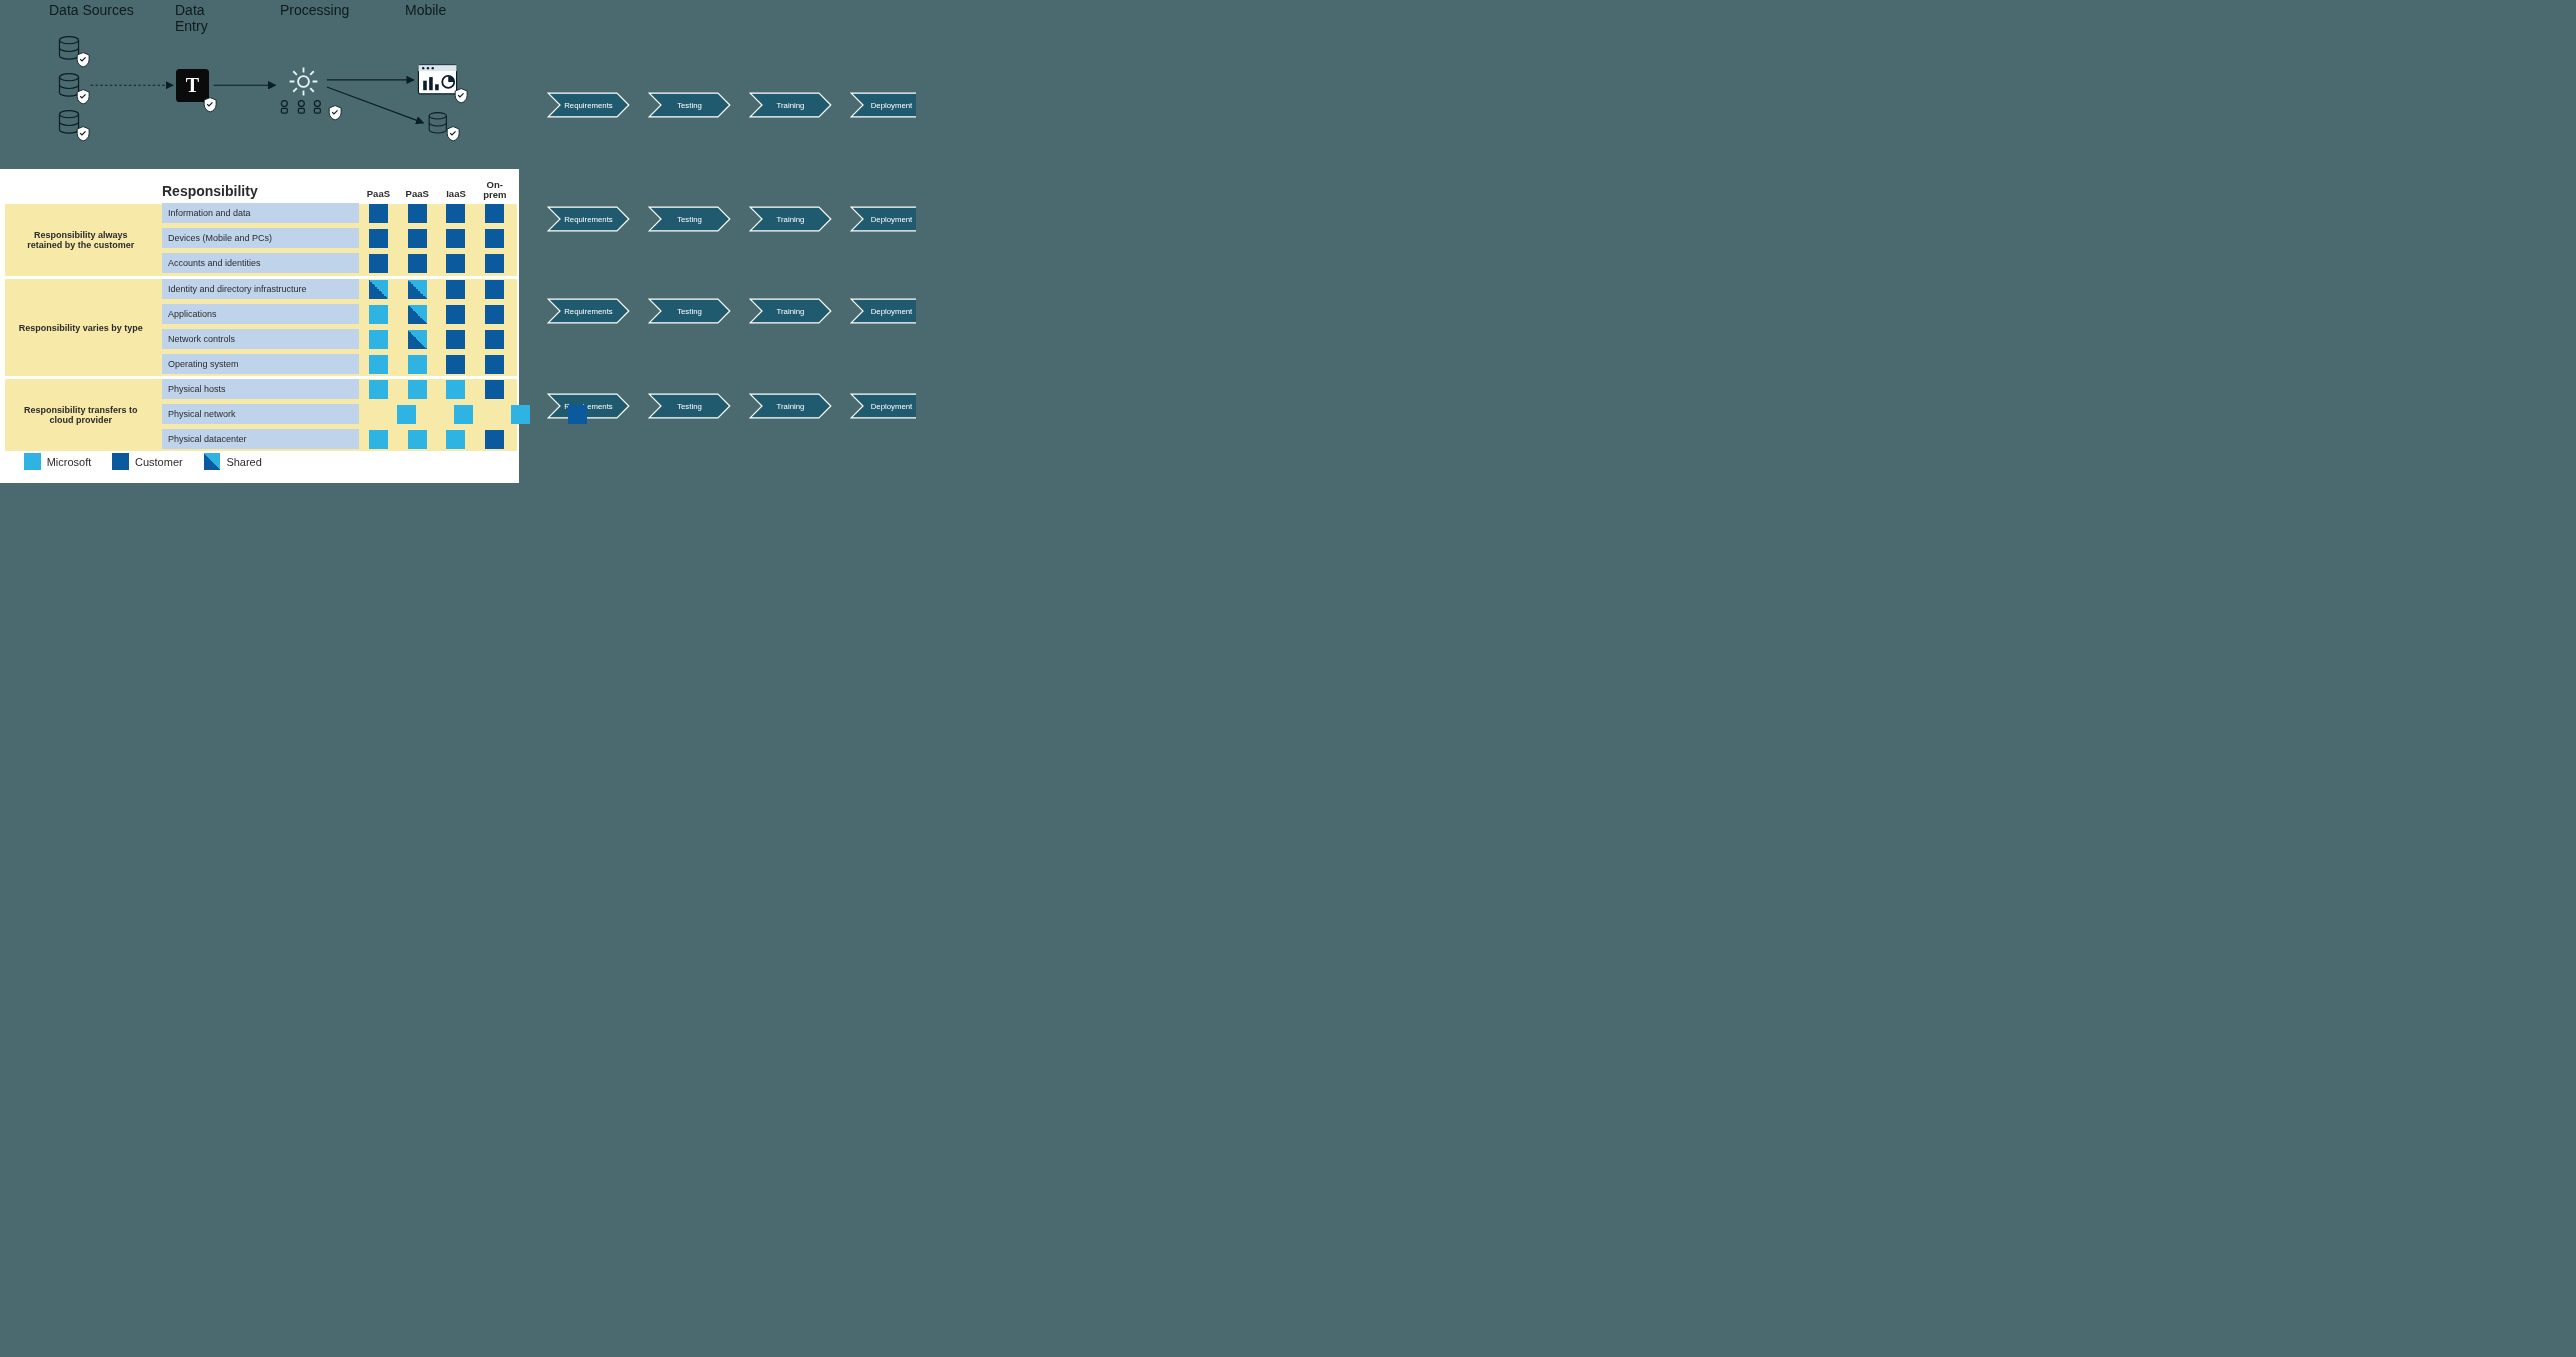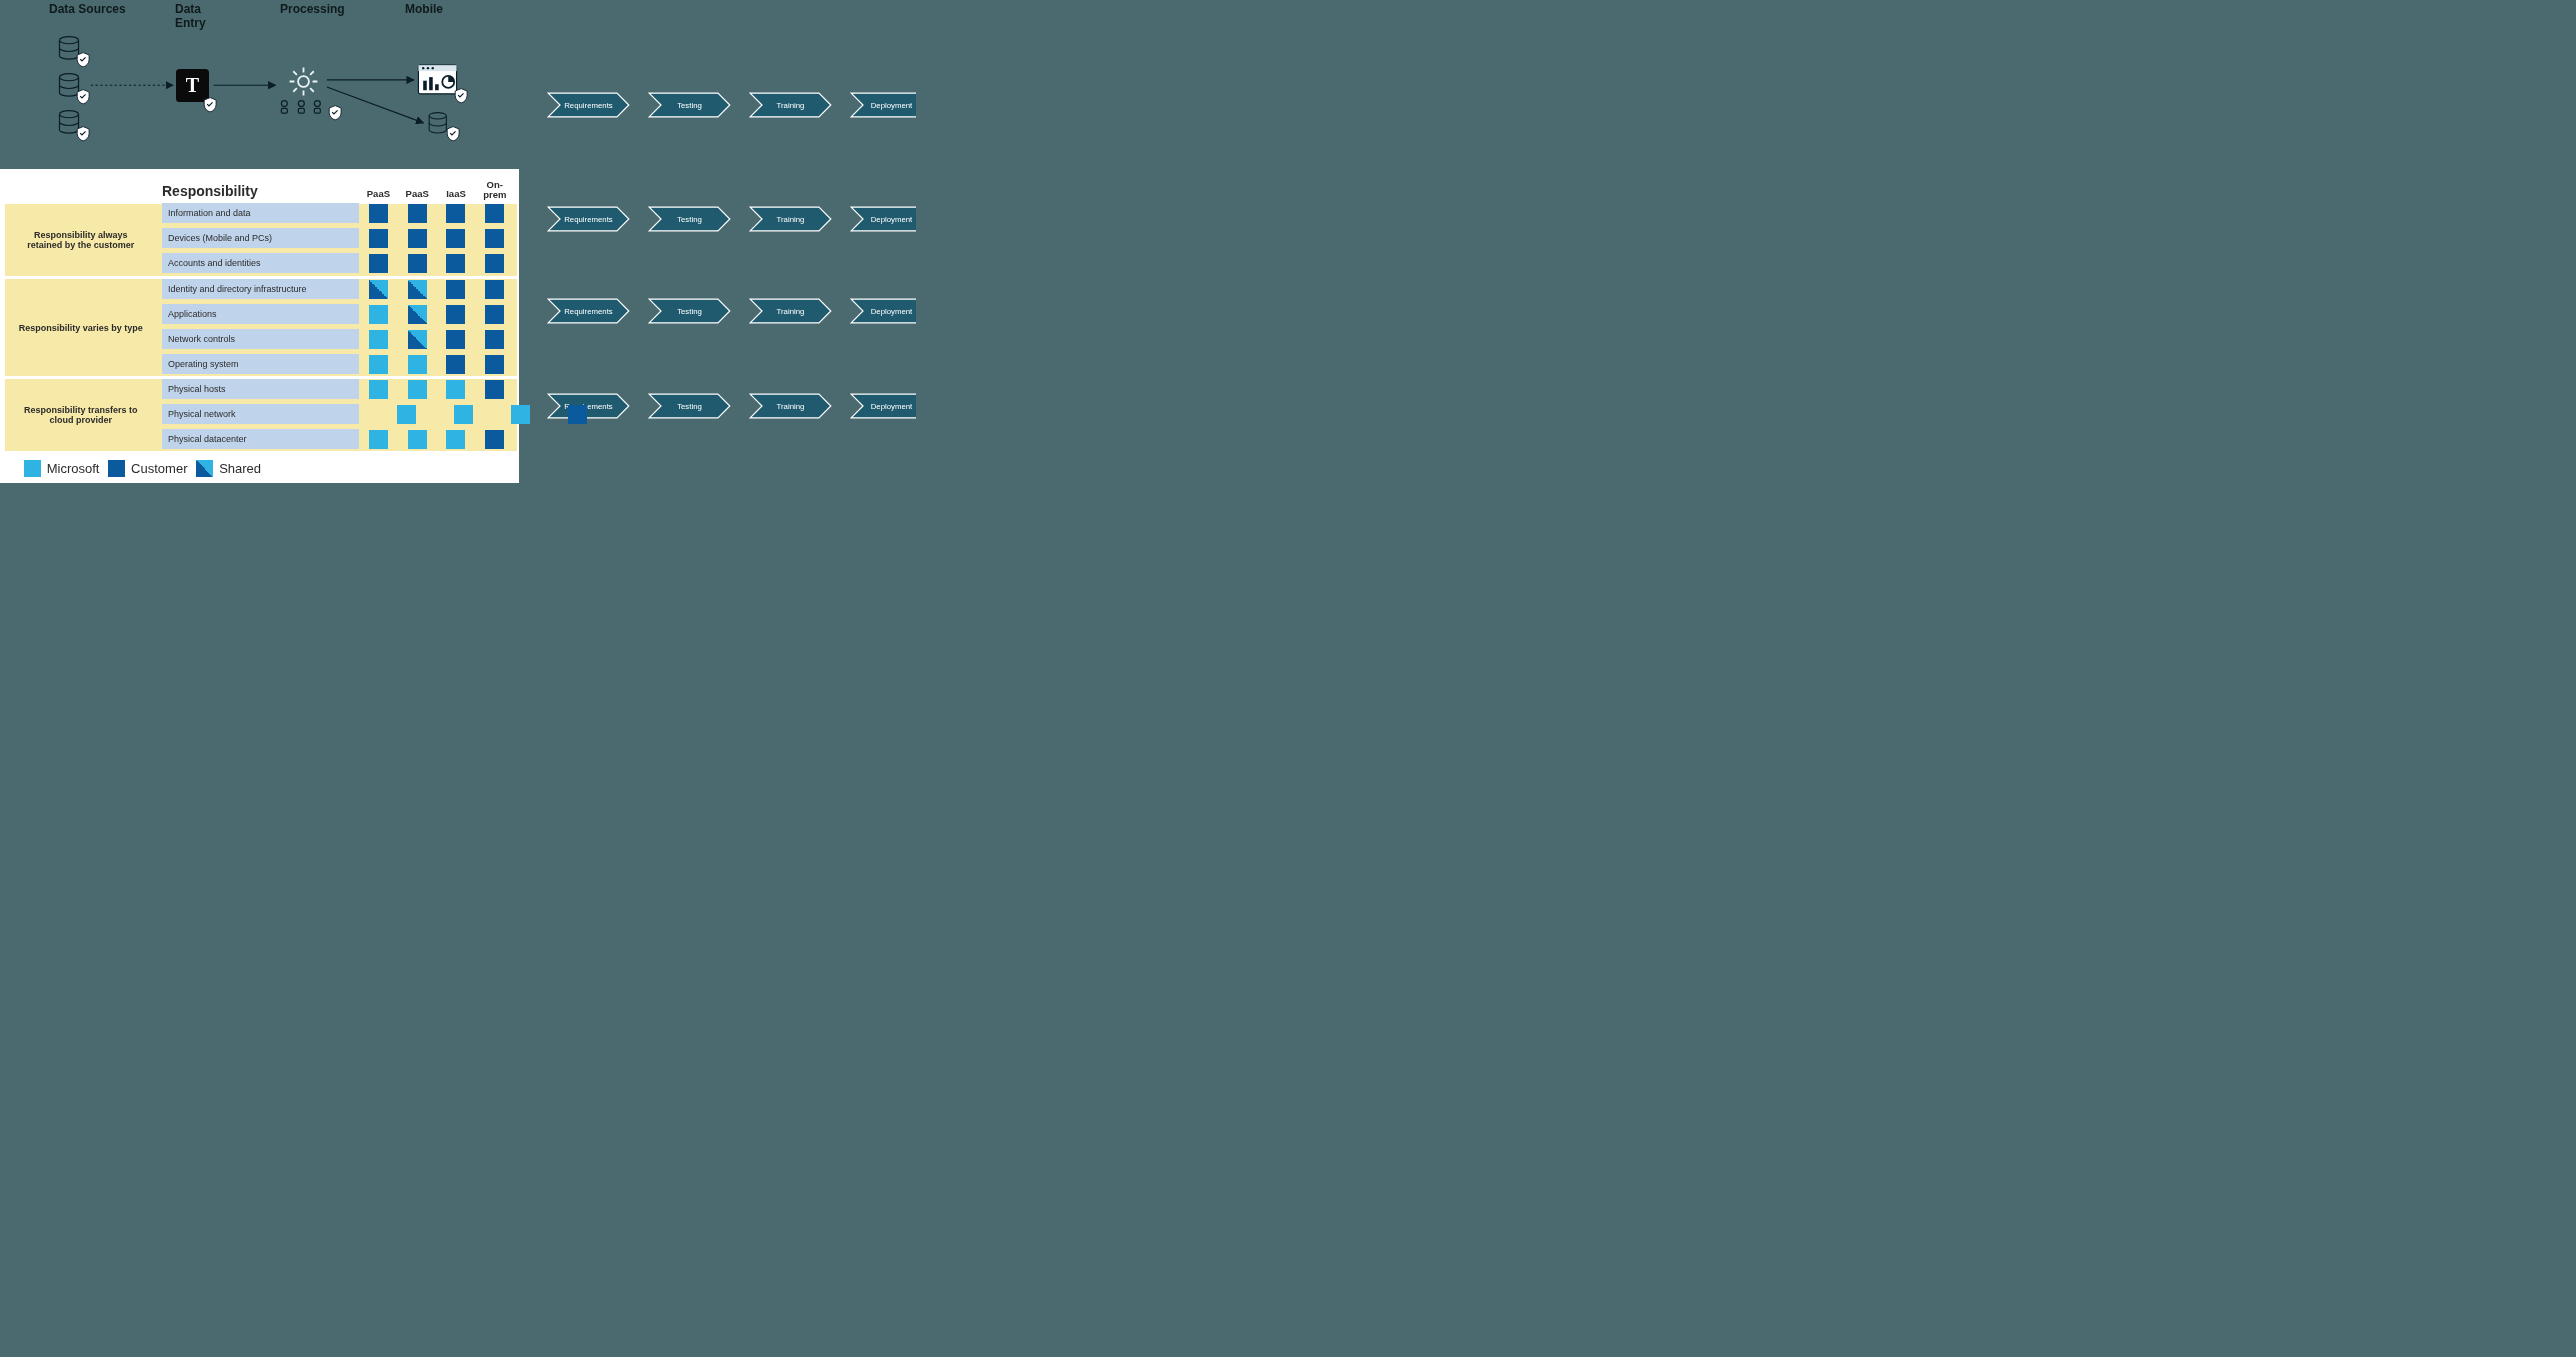--- a/index.html
+++ b/index.html
@@ -14,22 +14,22 @@
 
   
   .flow-area {
     position: absolute;
     left: 0; top: 0;
     width: 519px; height: 161px;
   }
   .flow-label {
     position: absolute;
     color: #0e1a1b;
-    font-weight: 700;
-    font-size: 12px;
+    font-weight: 400;
+    font-size: 14px;
   }
   .db-icon svg, .shield-icon svg { display: block; }
   .shield-icon { position: absolute; }
   .flow-icon { position: absolute; }
 
   
   .chev-row {
     position: absolute;
     display: flex;
     gap: 18px;
@@ -102,23 +102,23 @@
     position: relative;
   }
   .sq.customer { background: #0c5a9e; }
   .sq.microsoft { background: #2fb3e3; }
   .sq.shared {
     background: linear-gradient(to top right, #0c5a9e 0 50%, #2fb3e3 50% 100%);
   }
 
   .legend {
     position: absolute;
-    left: 24px; bottom: 6px;
-    display: flex; gap: 9px; align-items: center;
-    font-size: 13px;
+    left: 24px; bottom: 13px;
+    display: flex; gap: 21px; align-items: center;
+    font-size: 11px;
   }
   .legend .item { display: flex; align-items: center; gap: 6px; }
   .legend .sq { width: 16.7px; height: 16.7px; }
 </style>
 </head>
 <body>
 
 <div class="flow-area">
   <div class="flow-label" style="left:49px; top:2.4px;">Data Sources</div>
   <div class="flow-label" style="left:175px; top:2.4px; width:42px;">Data Entry</div>

